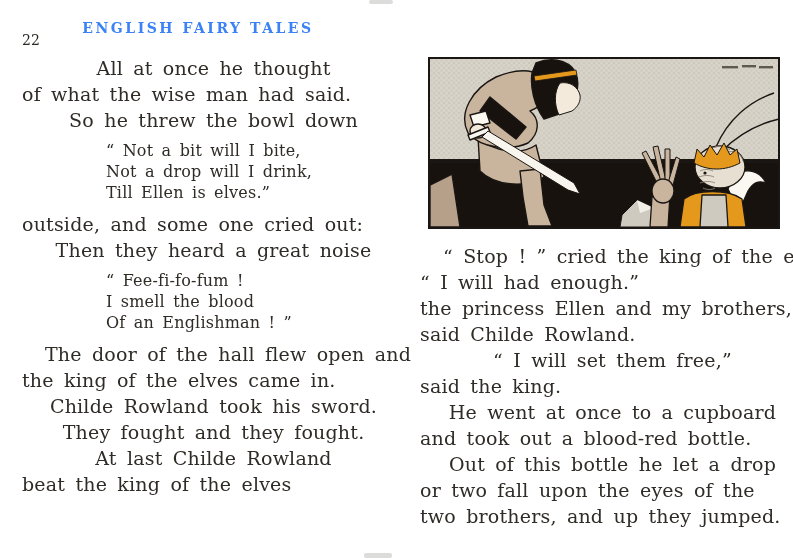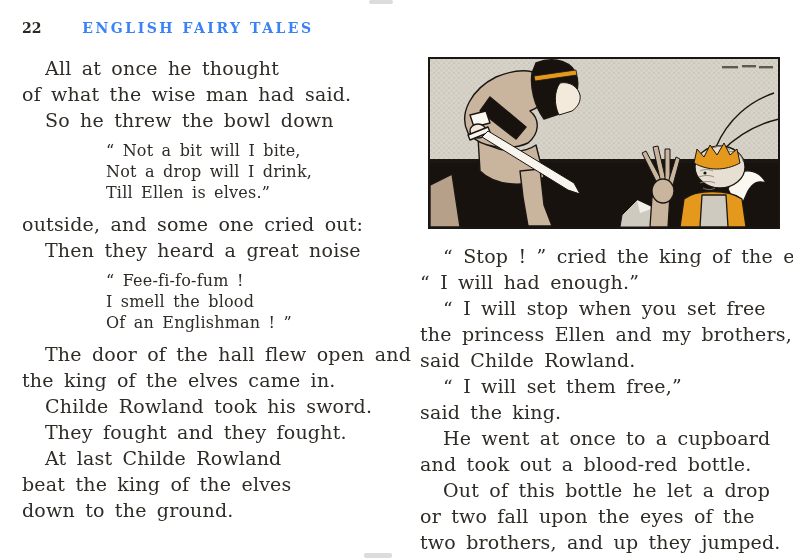--- a/index.html
+++ b/index.html
@@ -11,33 +11,33 @@
   .book{position:absolute;inset:0;}
   .page{position:absolute;top:0;bottom:0;}
   .page.left{left:0;width:396px;}
   .page.right{left:396px;width:397px;}
 
   .pg-header{position:absolute;top:20px;left:0;right:0;height:20px;}
   .running-title{
     display:block;text-align:center;font-size:14px;letter-spacing:2.5px;
     color:#3b82f6;font-weight:bold;font-stretch:normal;
   }
-  .pagenum{position:absolute;top:0;font-size:14px;font-weight:bold;color:#2c2823;}
+  .pagenum{position:absolute;top:12px;font-size:14px;font-weight:normal;color:#2c2823;}
   .pagenum.num-left{left:22px;}
   .pagenum.num-right{right:26px;}
 
   .text-flow{position:absolute;left:0;right:0;}
   .page.left  .text-flow{top:55px;left:22px;width:360px;}
   .page.right .text-flow{top:243px;left:24px;width:362px;}
 
   .line{
     font-size:19px;line-height:26px;white-space:nowrap;
     word-spacing:4px;letter-spacing:0.2px;color:#2f2b26;
   }
-  .line.indent{padding-left:23px;}
+  .line.indent{padding-left:23px;text-align:center;}
   .verse{margin:7px 0 8px 84px;}
   .verse .line{font-size:16px;line-height:21px;word-spacing:3px;}
 
   .illustration-wrap{
     position:absolute;top:57px;left:32px;width:352px;height:172px;
   }
   .illustration-wrap svg{display:block;}
 
   .scan-artifact{position:absolute;background:#dcdcda;border-radius:2px;}
   .scan-artifact.top{left:369px;top:0;width:24px;height:4px;}
@@ -68,21 +68,20 @@
           <div class="line">“ Fee-fi-fo-fum !</div>
           <div class="line">I smell the blood</div>
           <div class="line">Of an Englishman ! ”</div>
         </div>
         <div class="line indent">The door of the hall flew open and</div>
         <div class="line">the king of the elves came in.</div>
         <div class="line indent">Childe Rowland took his sword.</div>
         <div class="line indent">They fought and they fought.</div>
         <div class="line indent">At last Childe Rowland</div>
         <div class="line">beat the king of the elves</div>
-        <div class="line">down to the ground.</div>
       </div>
   </div>
 
   <div class="page right">
 
     <div class="illustration-wrap">
       <svg width="352" height="172" viewBox="0 0 352 172" xmlns="http://www.w3.org/2000/svg">
         <defs>
           <pattern id="wallTex" width="5" height="5" patternUnits="userSpaceOnUse">
             <rect width="5" height="5" fill="#d8d3c8"></rect>
@@ -171,21 +170,20 @@
           <circle cx="277" cy="116" r="1.6" fill="#1a1613" stroke="none"></circle>
         </g>
 
         <rect x="1" y="1" width="350" height="170" fill="none" stroke="#1a1613" stroke-width="2"></rect>
       </svg>
     </div>
 
     <div class="text-flow" id="right-text">
         <div class="line indent">“ Stop ! ” cried the king of the elves.</div>
         <div class="line">“ I will had enough.”</div>
-        <div class="line indent">“ I will stop when you set free</div>
         <div class="line">the princess Ellen and my brothers,”</div>
         <div class="line">said Childe Rowland.</div>
         <div class="line indent">“ I will set them free,”</div>
         <div class="line">said the king.</div>
         <div class="line indent">He went at once to a cupboard</div>
         <div class="line">and took out a blood-red bottle.</div>
         <div class="line indent">Out of this bottle he let a drop</div>
         <div class="line">or two fall upon the eyes of the</div>
         <div class="line">two brothers, and up they jumped.</div>
       </div>

